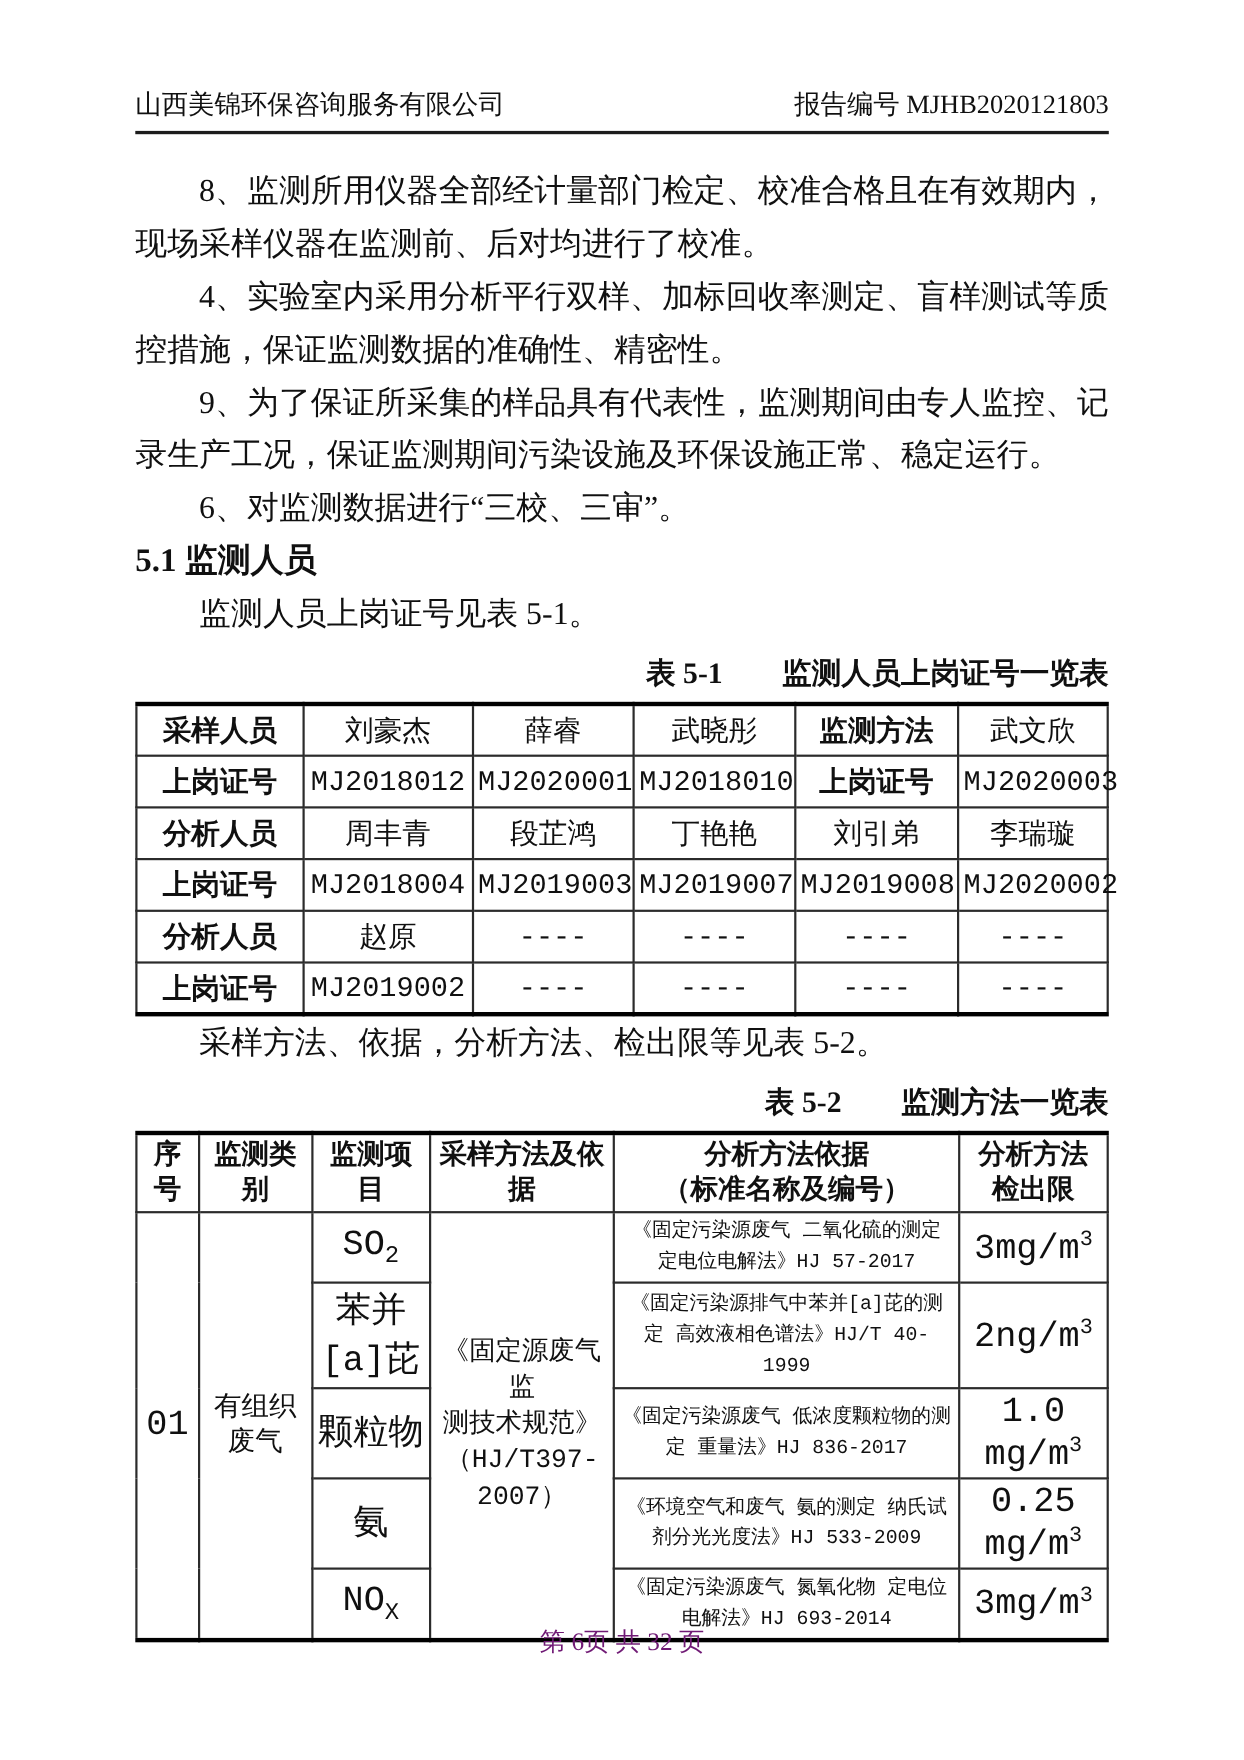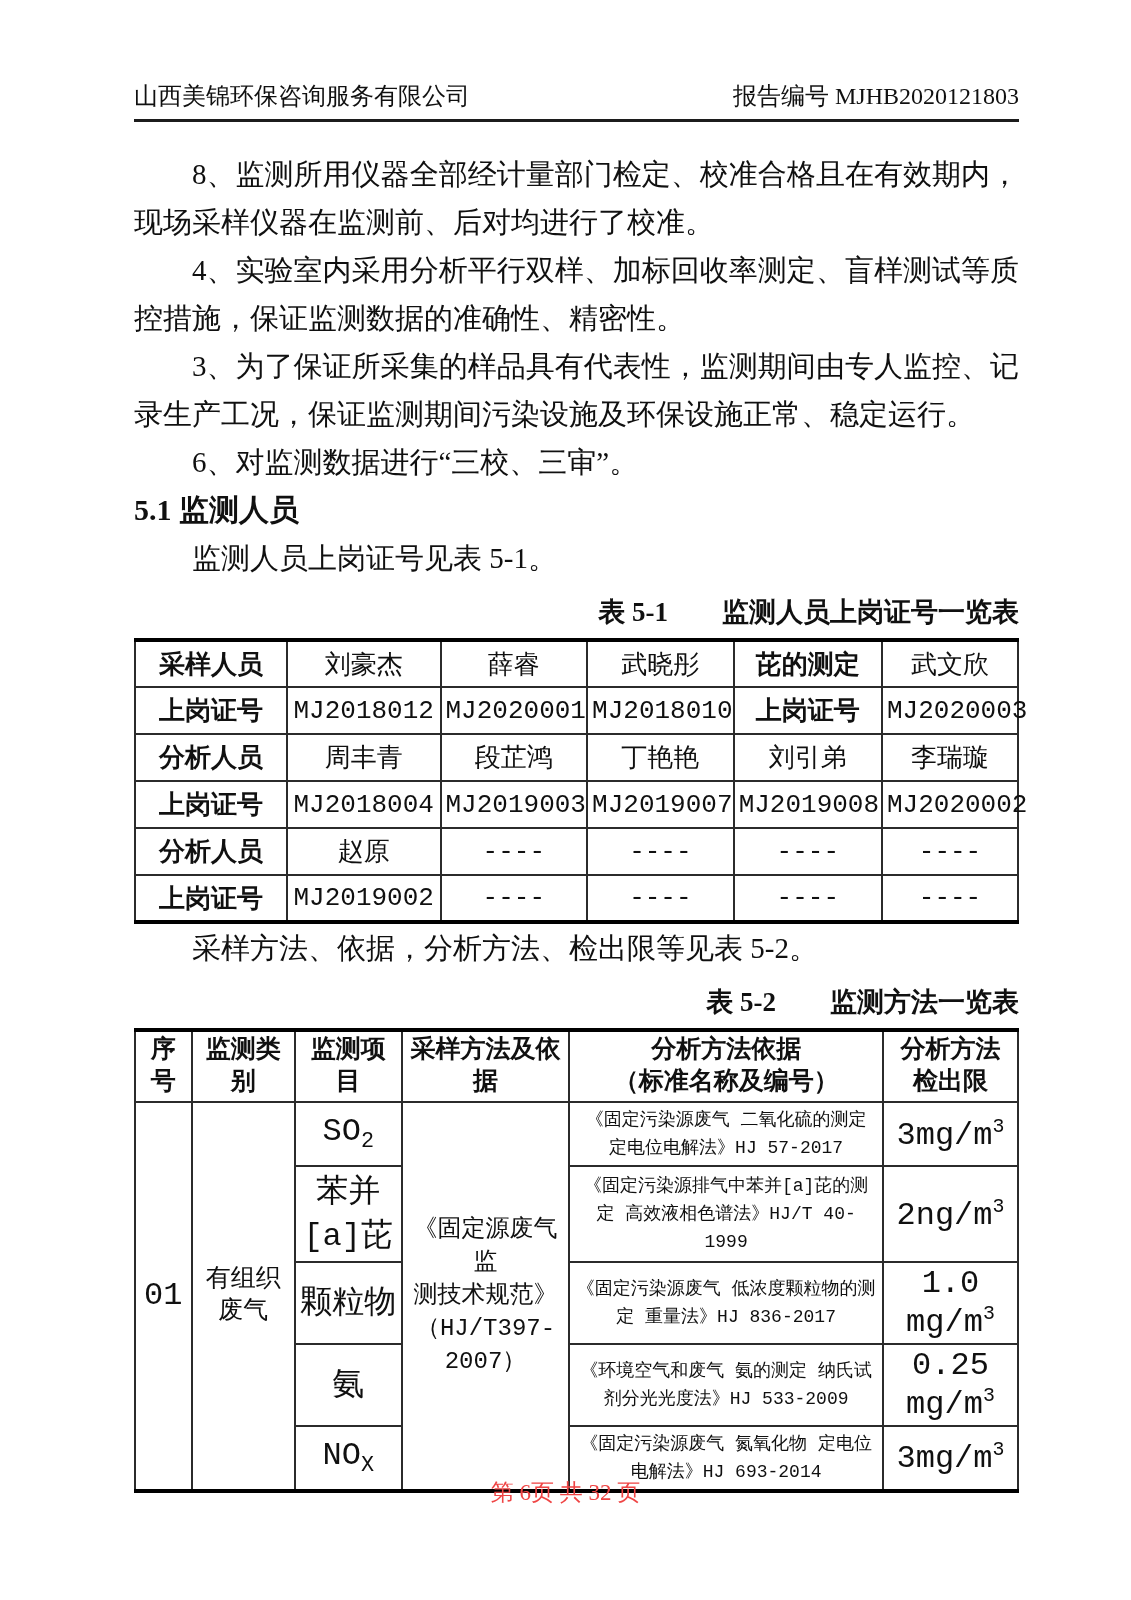--- a/index.html
+++ b/index.html
@@ -5,21 +5,20 @@
   * { margin: 0; padding: 0; box-sizing: border-box; }
   html, body { background: #ffffff; }
   body { font-family: "Liberation Serif", "DejaVu Serif", serif; color: #101010; }
 
   .page {
     position: relative;
     width: 1131px;
     height: 1600px;
     background: #ffffff;
     overflow: hidden;
-    padding-left: 11px;
   }
   .content { margin: 0 123px; width: 885px; }
 
   
   .doc-header {
     display: flex;
     justify-content: space-between;
     align-items: flex-end;
     padding-top: 82px;
     padding-bottom: 9px;
@@ -87,38 +86,38 @@
   sup { font-size: 0.62em; }
 
   
   .doc-footer {
     position: absolute;
     bottom: 92px;
     left: 0;
     width: 100%;
     text-align: center;
     font-size: 23px;
-    color: #ef4444;
+    color: #701a75;
   }
 </style>
 </head>
 <body>
 
 <div class="page">
   <div class="content">
 
     <div class="doc-header">
       <span>山西美锦环保咨询服务有限公司</span>
       <span>报告编号 MJHB2020121803</span>
     </div>
 
     <div class="body-text">
       <p class="para">8、监测所用仪器全部经计量部门检定、校准合格且在有效期内，现场采样仪器在监测前、后对均进行了校准。</p>
       <p class="para">4、实验室内采用分析平行双样、加标回收率测定、盲样测试等质控措施，保证监测数据的准确性、精密性。</p>
-      <p class="para">3、为了保证所采集的样品具有代表性，监测期间由专人监控、记录生产工况，保证监测期间污染设施及环保设施正常、稳定运行。</p>
+      <p class="para">9、为了保证所采集的样品具有代表性，监测期间由专人监控、记录生产工况，保证监测期间污染设施及环保设施正常、稳定运行。</p>
       <p class="para">6、对监测数据进行“三校、三审”。</p>
 
       <h2 class="section-heading">5.1 监测人员</h2>
       <p class="para intro">监测人员上岗证号见表 5-1。</p>
 
       <p class="table-caption">表 5-1　　监测人员上岗证号一览表</p>
 
       <table class="t51">
         <colgroup>
           <col style="width:17.2%">
@@ -127,21 +126,21 @@
           <col style="width:16.6%">
             <col style="width:16.8%">
             <col style="width:15.4%">
         </colgroup>
         <tbody>
           <tr>
             <td>采样人员</td>
             <td>刘豪杰</td>
             <td>薛睿</td>
             <td>武晓彤</td>
-            <td class="b">芘的测定</td>
+            <td class="b">监测方法</td>
             <td>武文欣</td>
           </tr>
           <tr>
             <td>上岗证号</td>
             <td>MJ2018012</td>
             <td>MJ2020001</td>
             <td>MJ2018010</td>
             <td class="b">上岗证号</td>
             <td>MJ2020003</td>
           </tr>

